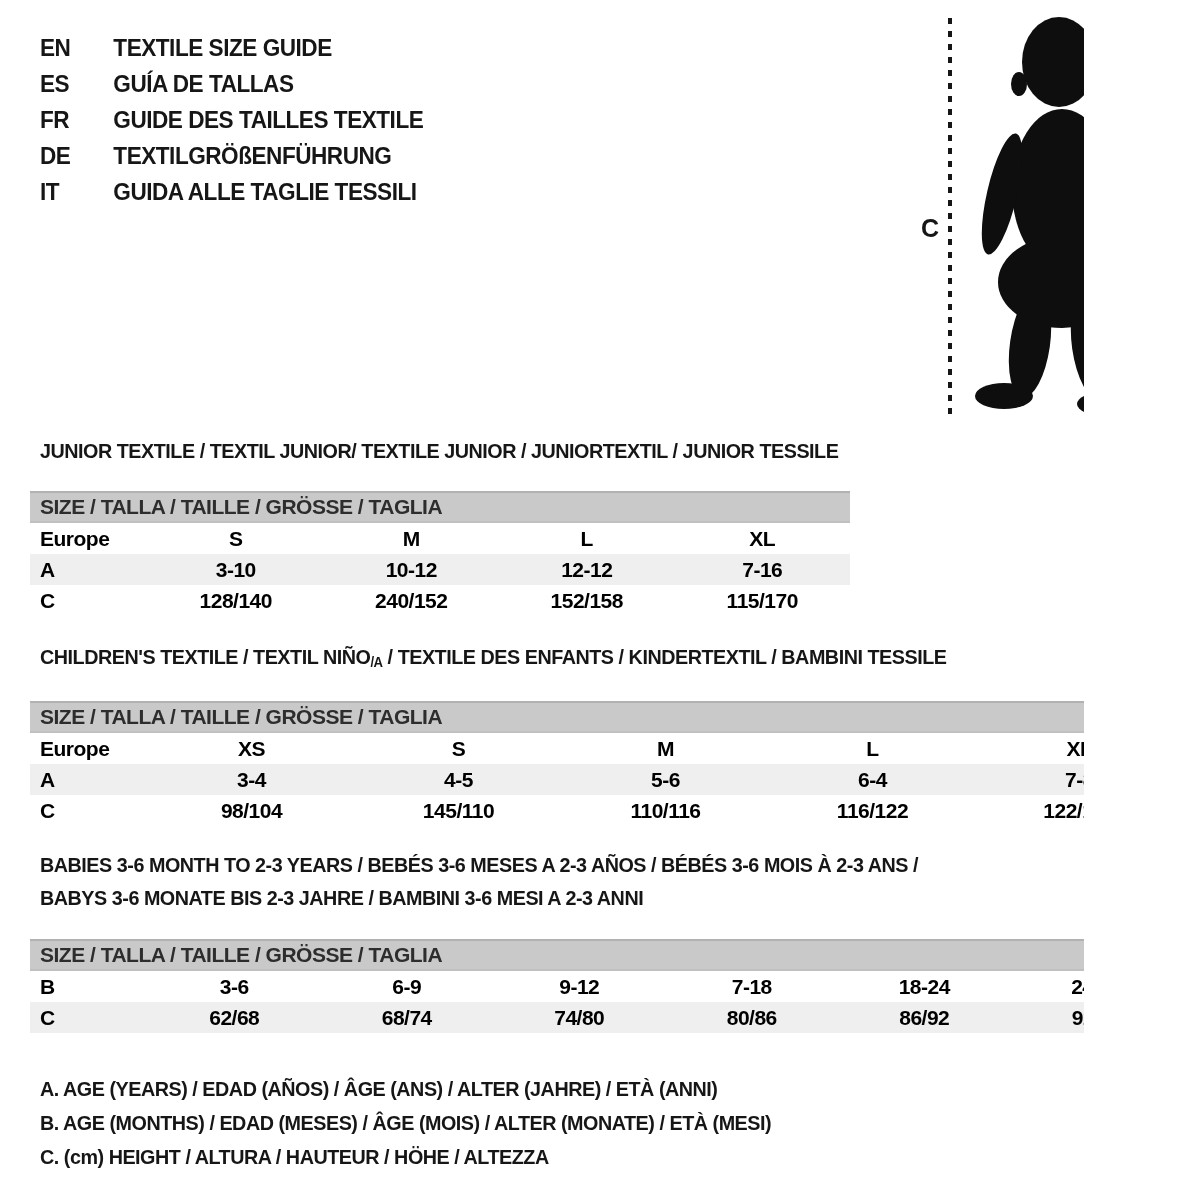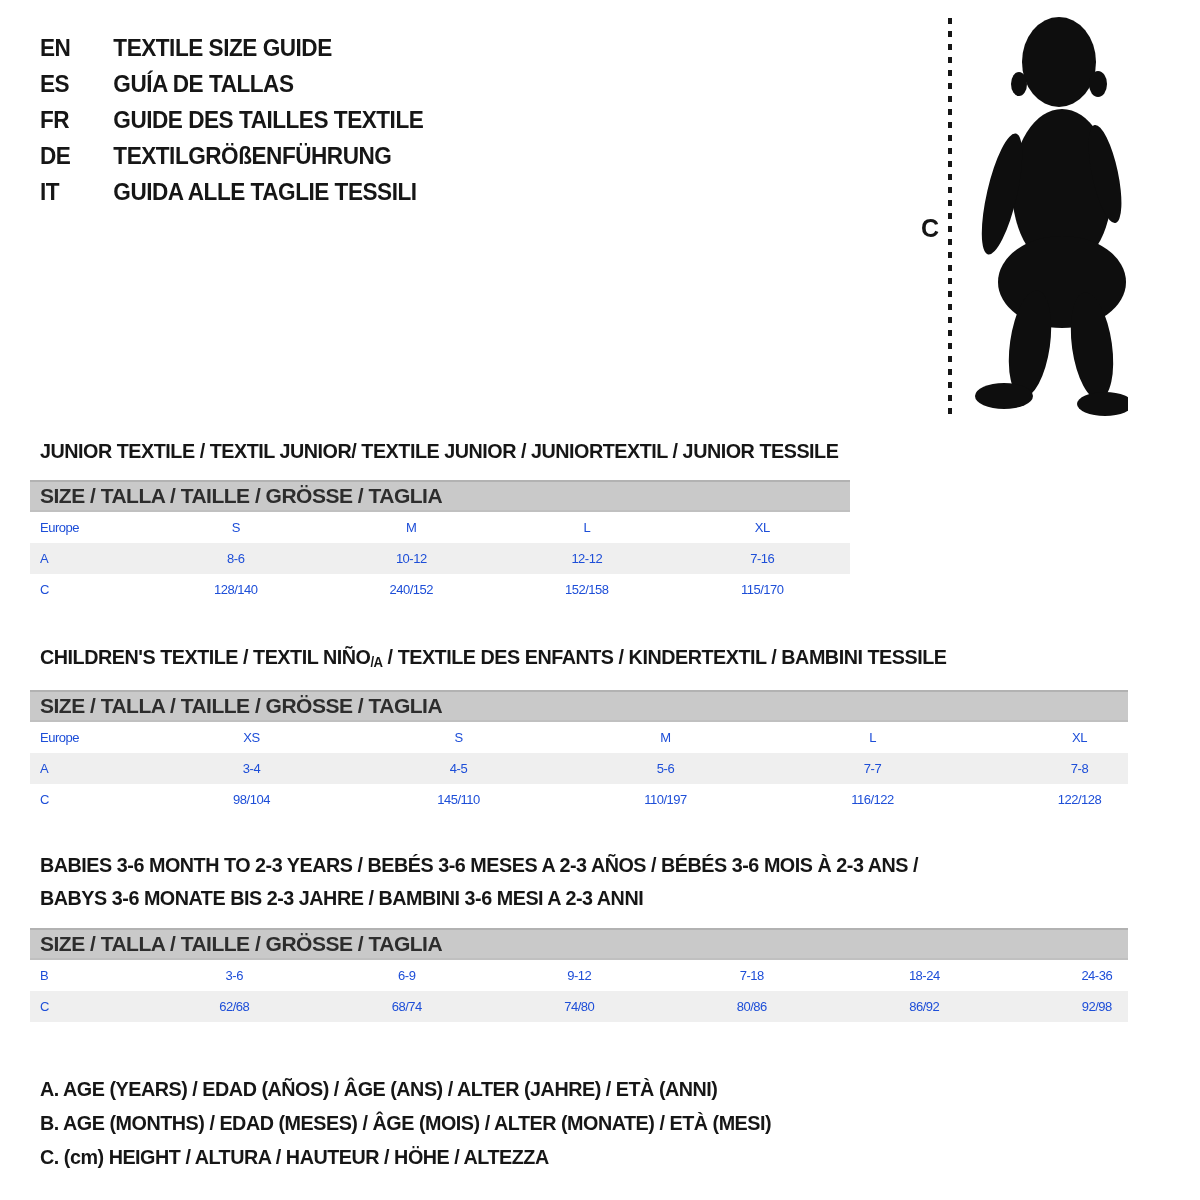--- a/index.html
+++ b/index.html
@@ -4,21 +4,20 @@
 <style>
   html, body { margin: 0; padding: 0; background: #ffffff; }
   .page {
     position: relative;
     width: 1084px;
     height: 1200px;
     background: #ffffff;
     font-family: "Liberation Sans", "DejaVu Sans", sans-serif;
     color: #161616;
     overflow: hidden;
-    padding-left: 44px;
   }
   .cx { transform: scaleX(0.94); transform-origin: 0 50%; }
 
   
   .langs { position: absolute; top: 30px; left: 40px; }
   .lang-row { display: flex; height: 36px; align-items: center; }
   .lang-code { width: 78px; font-size: 24px; font-weight: 700; letter-spacing: -0.5px; }
   .lang-title { font-size: 24px; font-weight: 700; letter-spacing: -0.5px; white-space: nowrap; }
 
   
@@ -36,37 +35,37 @@
   .section-title {
     position: absolute; left: 40px;
     font-size: 21px; font-weight: 700; letter-spacing: -0.5px;
     line-height: 33px; white-space: nowrap;
   }
   .subscript { font-size: 14px; position: relative; top: 3px; }
 
   
   .size-table {
     position: absolute; left: 30px;
-    border-collapse: collapse; table-layout: fixed;
+    border-collapse: collapse; table-layout: fixed; margin-top: 11px;
   }
   .size-table th.size-header {
     background: #c9c9c9;
     height: 28px;
     text-align: left;
     padding: 0 0 0 10px;
     font-size: 21px; font-weight: 700; letter-spacing: -0.5px;
     color: #2d2d2d;
     border-top: 2px solid #b2b2b2;
     border-bottom: 2px solid #c0c0c0;
   }
   .size-table td {
     height: 31px;
-    font-size: 13px; font-weight: 400; letter-spacing: -0.5px;
+    font-size: 21px; font-weight: 700; letter-spacing: -0.5px;
     text-align: center; padding: 0;
-    color: #1d4ed8;
+    color: #000000;
   }
   .size-table td.row-label { text-align: left; padding-left: 10px; }
   .size-table tbody tr:nth-child(2) { background: #efefef; }
 
   
   .footnotes { position: absolute; left: 40px; top: 1072px; }
   .footnote {
     font-size: 21px; font-weight: 700; letter-spacing: -0.5px;
     line-height: 34px; white-space: nowrap;
   }
@@ -134,21 +133,21 @@
     <tbody>
       <tr>
         <td class="row-label">Europe</td>
         <td>S</td>
         <td>M</td>
         <td>L</td>
         <td>XL</td>
       </tr>
       <tr>
         <td class="row-label">A</td>
-        <td>8-6</td>
+        <td>3-10</td>
         <td>10-12</td>
         <td>12-12</td>
         <td>7-16</td>
       </tr>
       <tr>
         <td class="row-label">C</td>
         <td>128/140</td>
         <td>240/152</td>
         <td>152/158</td>
         <td>115/170</td>
@@ -180,28 +179,28 @@
         <td>S</td>
         <td>M</td>
         <td>L</td>
         <td>XL</td>
       </tr>
       <tr>
         <td class="row-label">A</td>
         <td>3-4</td>
         <td>4-5</td>
         <td>5-6</td>
-        <td>7-7</td>
+        <td>6-4</td>
         <td>7-8</td>
       </tr>
       <tr>
         <td class="row-label">C</td>
         <td>98/104</td>
         <td>145/110</td>
-        <td>110/197</td>
+        <td>110/116</td>
         <td>116/122</td>
         <td>122/128</td>
       </tr>
     </tbody>
   </table>
 
   <div class="section-title cx" style="top:848px">
     <div>BABIES 3-6 MONTH TO 2-3 YEARS / BEBÉS 3-6 MESES A 2-3 AÑOS / BÉBÉS 3-6 MOIS À 2-3 ANS /</div>
     <div>BABYS 3-6 MONATE BIS 2-3 JAHRE / BAMBINI 3-6 MESI A 2-3 ANNI</div>
   </div>

